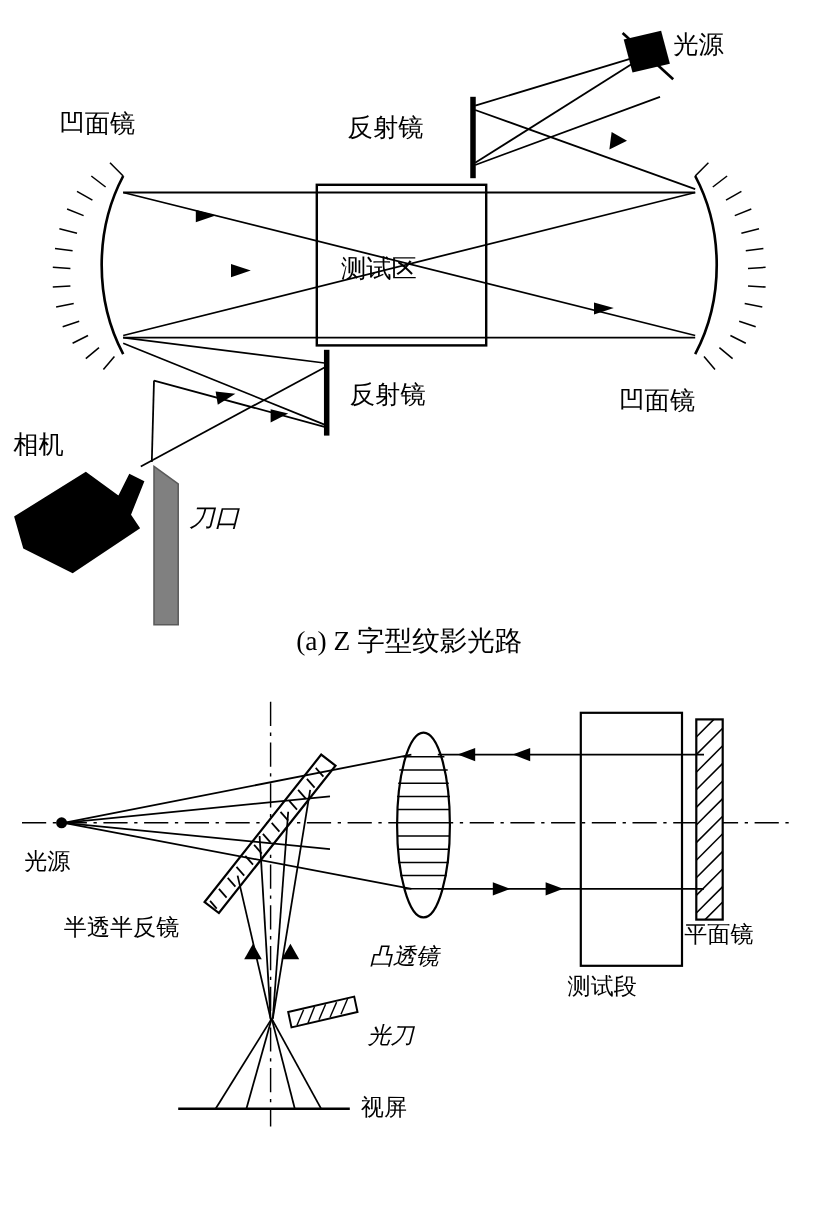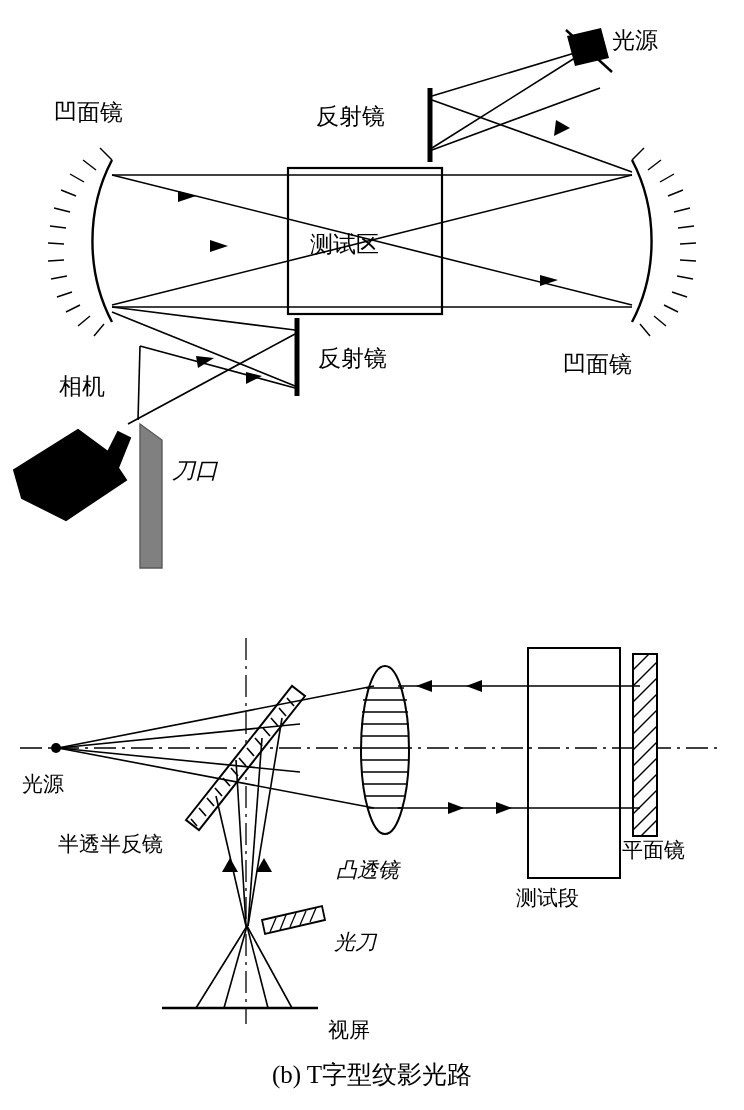--- a/index.html
+++ b/index.html
@@ -149,23 +149,24 @@
         <polygon points="140,424 162,440 162,568 140,568" fill="#808080" stroke="#5a5a5a" stroke-width="1.4"></polygon>
       </g>
     </svg>
 
     <div class="label" style="left:54px; top:100px;">凹面镜</div>
     <div class="label" style="left:316px; top:104px;">反射镜</div>
     <div class="label" style="left:612px; top:28px;">光源</div>
     <div class="label" style="left:310px; top:232px;">测试区</div>
     <div class="label" style="left:563px; top:352px;">凹面镜</div>
     <div class="label" style="left:318px; top:346px;">反射镜</div>
-    <div class="label" style="left:12px; top:374px;margin-left:47px;">相机</div>
+    <div class="label" style="left:12px; top:392px;">相机</div>
     <div class="label" style="left:172px; top:458px;font-style:italic;">刀口</div>
 
+    <div class="caption" style="top:566px;">(a) Z 字型纹影光路</div>
   </div>
 
   <div class="panel" id="panel-b">
     <svg class="svg-layer" viewBox="0 0 744 490">
       <g stroke="#000" fill="none" stroke-width="1.6">
 
         <line x1="20" y1="128" x2="720" y2="128" stroke-dasharray="22,6,3,6" stroke-width="1.3"></line>
 
         <line x1="246" y1="18" x2="246" y2="404" stroke-dasharray="22,6,3,6" stroke-width="1.3"></line>
 
@@ -265,18 +266,17 @@
         <line x1="162" y1="388" x2="318" y2="388" stroke-width="2.4"></line>
       </g>
     </svg>
 
     <div class="label-b" style="left:22px; top:152px;">光源</div>
     <div class="label-b" style="left:58px; top:212px;text-align:center;">半透半反镜</div>
     <div class="label-b" style="left:336px; top:238px;font-style:italic;">凸透镜</div>
     <div class="label-b" style="left:516px; top:266px;">测试段</div>
     <div class="label-b" style="left:622px; top:218px;">平面镜</div>
     <div class="label-b" style="left:334px; top:310px;font-style:italic;">光刀</div>
-    <div class="label-b" style="left:328px; top:376px;margin-top:22px;">视屏</div>
-
-    <div class="caption" style="top:438px;">(b) T字型纹影光路</div>
+    <div class="label-b" style="left:328px; top:376px;">视屏</div>
+
   </div>
 
 </div>
 
 </body></html>

